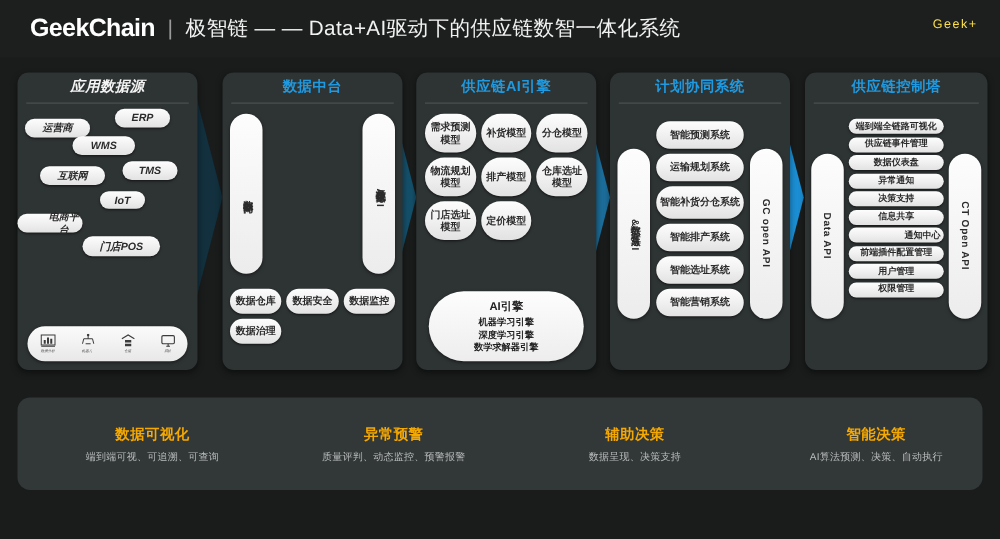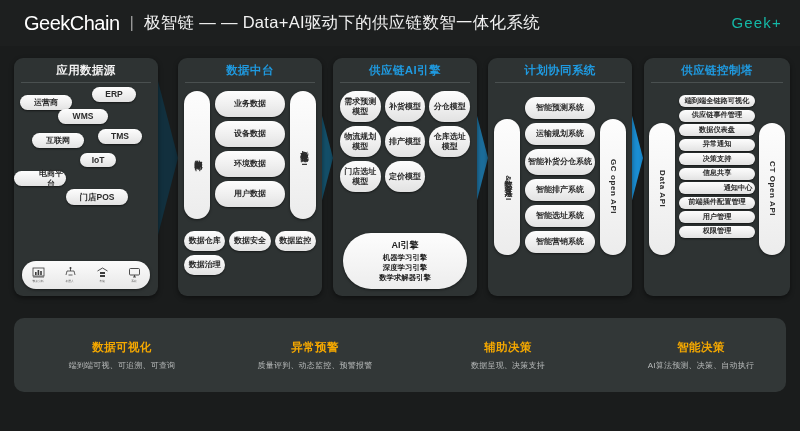--- a/index.html
+++ b/index.html
@@ -7,32 +7,32 @@
     width:800px; height:431px; overflow:hidden;
     background:#1a1c1c;
     font-family:"Liberation Sans","DejaVu Sans",sans-serif;
     color:#eaeaea;
   }
   #stage { position:relative; width:800px; height:431px; }
 
   
   .header { position:absolute; left:0; top:0; width:800px; height:46px;
             background:#1d1f1f; display:flex; align-items:center; }
-  .brand { margin-left:24px; font-size:20px; font-weight:normal; letter-spacing:-.5px; color:#fff; }
+  .brand { margin-left:24px; font-size:20px; font-weight:bold; letter-spacing:-.5px; color:#fff; }
   .hdr-div { margin:0 10px; color:#9a9a9a; font-size:17px; font-weight:300; }
   .hdr-title { font-size:16.5px; color:#f2f2f2; letter-spacing:.3px; }
-  .geekplus { position:absolute; right:18px; top:14px; font-size:15px;
-              color:#14b8a6; letter-spacing:1.2px; }
+  .geekplus { position:absolute; right:18px; top:14px; font-size:10px;
+              color:#fde047; letter-spacing:1.2px; }
 
   
   .cols { position:absolute; left:0; top:58px; width:800px; height:240px; }
   .panel { position:absolute; top:0; width:144px; height:238px;
            background:#2e3333; border-radius:9px;
            box-shadow:0 2px 5px rgba(0,0,0,.45); }
-  .panel.p1 { left:14px; }
+  .panel.p1 { left:14px;font-style:italic; }
   .panel.p2 { left:178px; }
   .panel.p3 { left:333px; }
   .panel.p4 { left:488px; }
   .panel.p5 { left:644px; width:146px;}
 
   .ptitle { height:24px; line-height:24px; text-align:center;
             font-size:11.5px; font-weight:bold; letter-spacing:.4px;
             color:#1f9ae0; }
   .ptitle.white { color:#f4f4f4; }
   .ptitle-rule { height:1px; margin:0 7px 0 7px; background:#4a5050; }
@@ -178,26 +178,20 @@
 
     <div class="panel p2">
       <div class="ptitle">数据中台</div>
       <div class="ptitle-rule"></div>
       <div class="pbody">
         <div class="vbar" style="left:6px;top:8px;height:128px;">
           <span>数据中间件</span>
         </div>
         <div class="vbar" style="left:112px;top:8px;height:128px;">
           <span>标准化数据 API</span>
-        </div>
-        <div class="col1g" style="left:37px;top:8px;width:70px;">
-          <div class="pill" style="height:26px;">业务数据</div>
-          <div class="pill" style="height:26px;">设备数据</div>
-          <div class="pill" style="height:26px;">环境数据</div>
-          <div class="pill" style="height:26px;">用户数据</div>
         </div>
         <div class="grid2" style="left:6px;top:148px;width:132px;">
           <div class="pill" style="height:20px;">数据仓库</div>
           <div class="pill" style="height:20px;">数据安全</div>
           <div class="pill" style="height:20px;">数据监控</div>
           <div class="pill" style="height:20px;">数据治理</div>
         </div>
       </div>
     </div>
 

